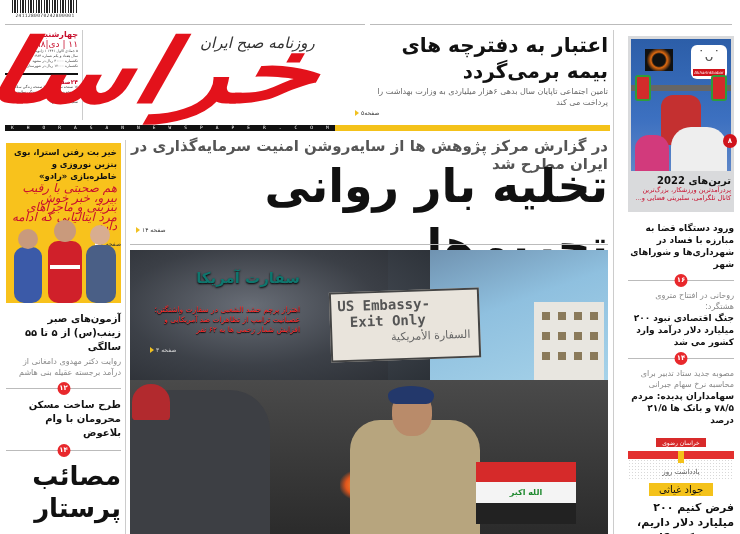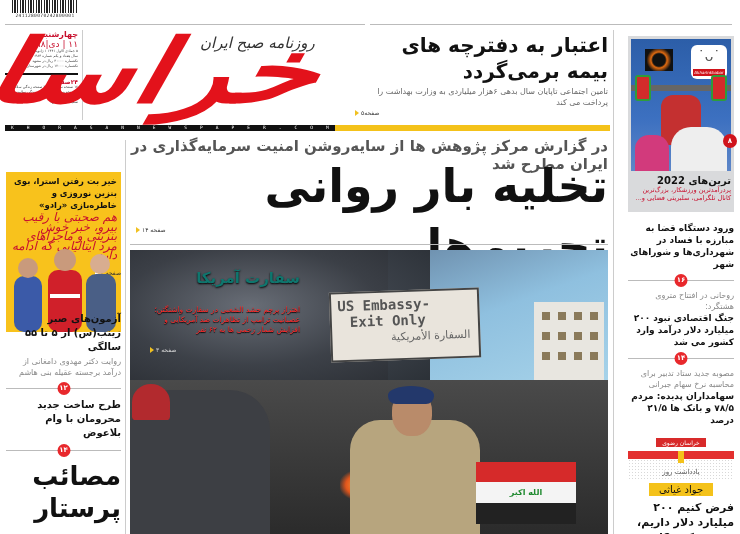--- a/index.html
+++ b/index.html
@@ -35,21 +35,21 @@
   .pageref { font-size:6px; color:#333; display:inline-flex; align-items:center; gap:2px; }
   .chev { display:inline-block; width:0; height:0; border-top:3px solid transparent; border-bottom:3px solid transparent; border-left:4px solid #f0c020; }
   .ref-top { left:355px; top:109px; }
 
   
   .strip { left:5px; top:125px; width:605px; height:6px; background:#f4c21a; }
   .strip .black { position:absolute; left:0; top:0; width:330px; height:6px; background:#111; display:flex; justify-content:space-between; padding:0 6px; }
   .strip .black span { font-size:4.5px; color:#fff; line-height:6px; font-family:"DejaVu Sans Mono", monospace; }
 
   
-  .promo { left:6px; top:143px; width:115px; height:160px; background:#f8c21c;margin-top:29px; }
+  .promo { left:6px; top:143px; width:115px; height:160px; background:#f8c21c; }
   .promo .h { font-size:8.5px; font-weight:bold; color:#111; line-height:12px; padding:3px 4px 0; }
   .promo .sub { font-size:12px; color:#c8102e; line-height:9.5px; padding:2px 4px 0;font-style:italic; }
   .promo .ref { padding:2px 0 0 6px; }
   .promo .people { position:absolute; left:4px; bottom:0; width:108px; height:92px; }
   .vrule { width:1px; background:#ccc; }
 
   
   .kicker { left:130px; top:137px; width:478px; font-size:15px; color:#555; font-weight:bold; }
   .main-head { left:130px; top:156px; width:478px; font-size:46px; font-weight:bold; line-height:60px; color:#111; letter-spacing:-1px; }
   .ref-main { left:136px; top:226px; }
@@ -253,21 +253,21 @@
   <span class="chev"></span>
   <span>صفحه ۳</span>
 </div>
 
 <div class="abs leftcol rtl">
   <div class="item-h">آزمون‌های صبر زینب(س) از ۵ تا ۵۵ سالگی</div>
   <div class="item-sub">روایت دکتر مهدوی دامغانی از درآمد برجسته عقیله بنی هاشم</div>
   <div class="divider">
     <span class="badge">۱۲</span>
   </div>
-  <div class="item-h">طرح ساخت جدید محرومان با وام بلاعوض</div>
+  <div class="item-h">طرح ساخت مسکن محرومان با وام بلاعوض</div>
   <div class="divider">
     <span class="badge">۱۴</span>
   </div>
   <div class="big-h">مصائب پرستار بودن</div>
 
 </div>
 
 <div class="abs vrule" style="left:613px;top:30px;height:504px"></div>
 
 <div class="abs rightcol rtl">

